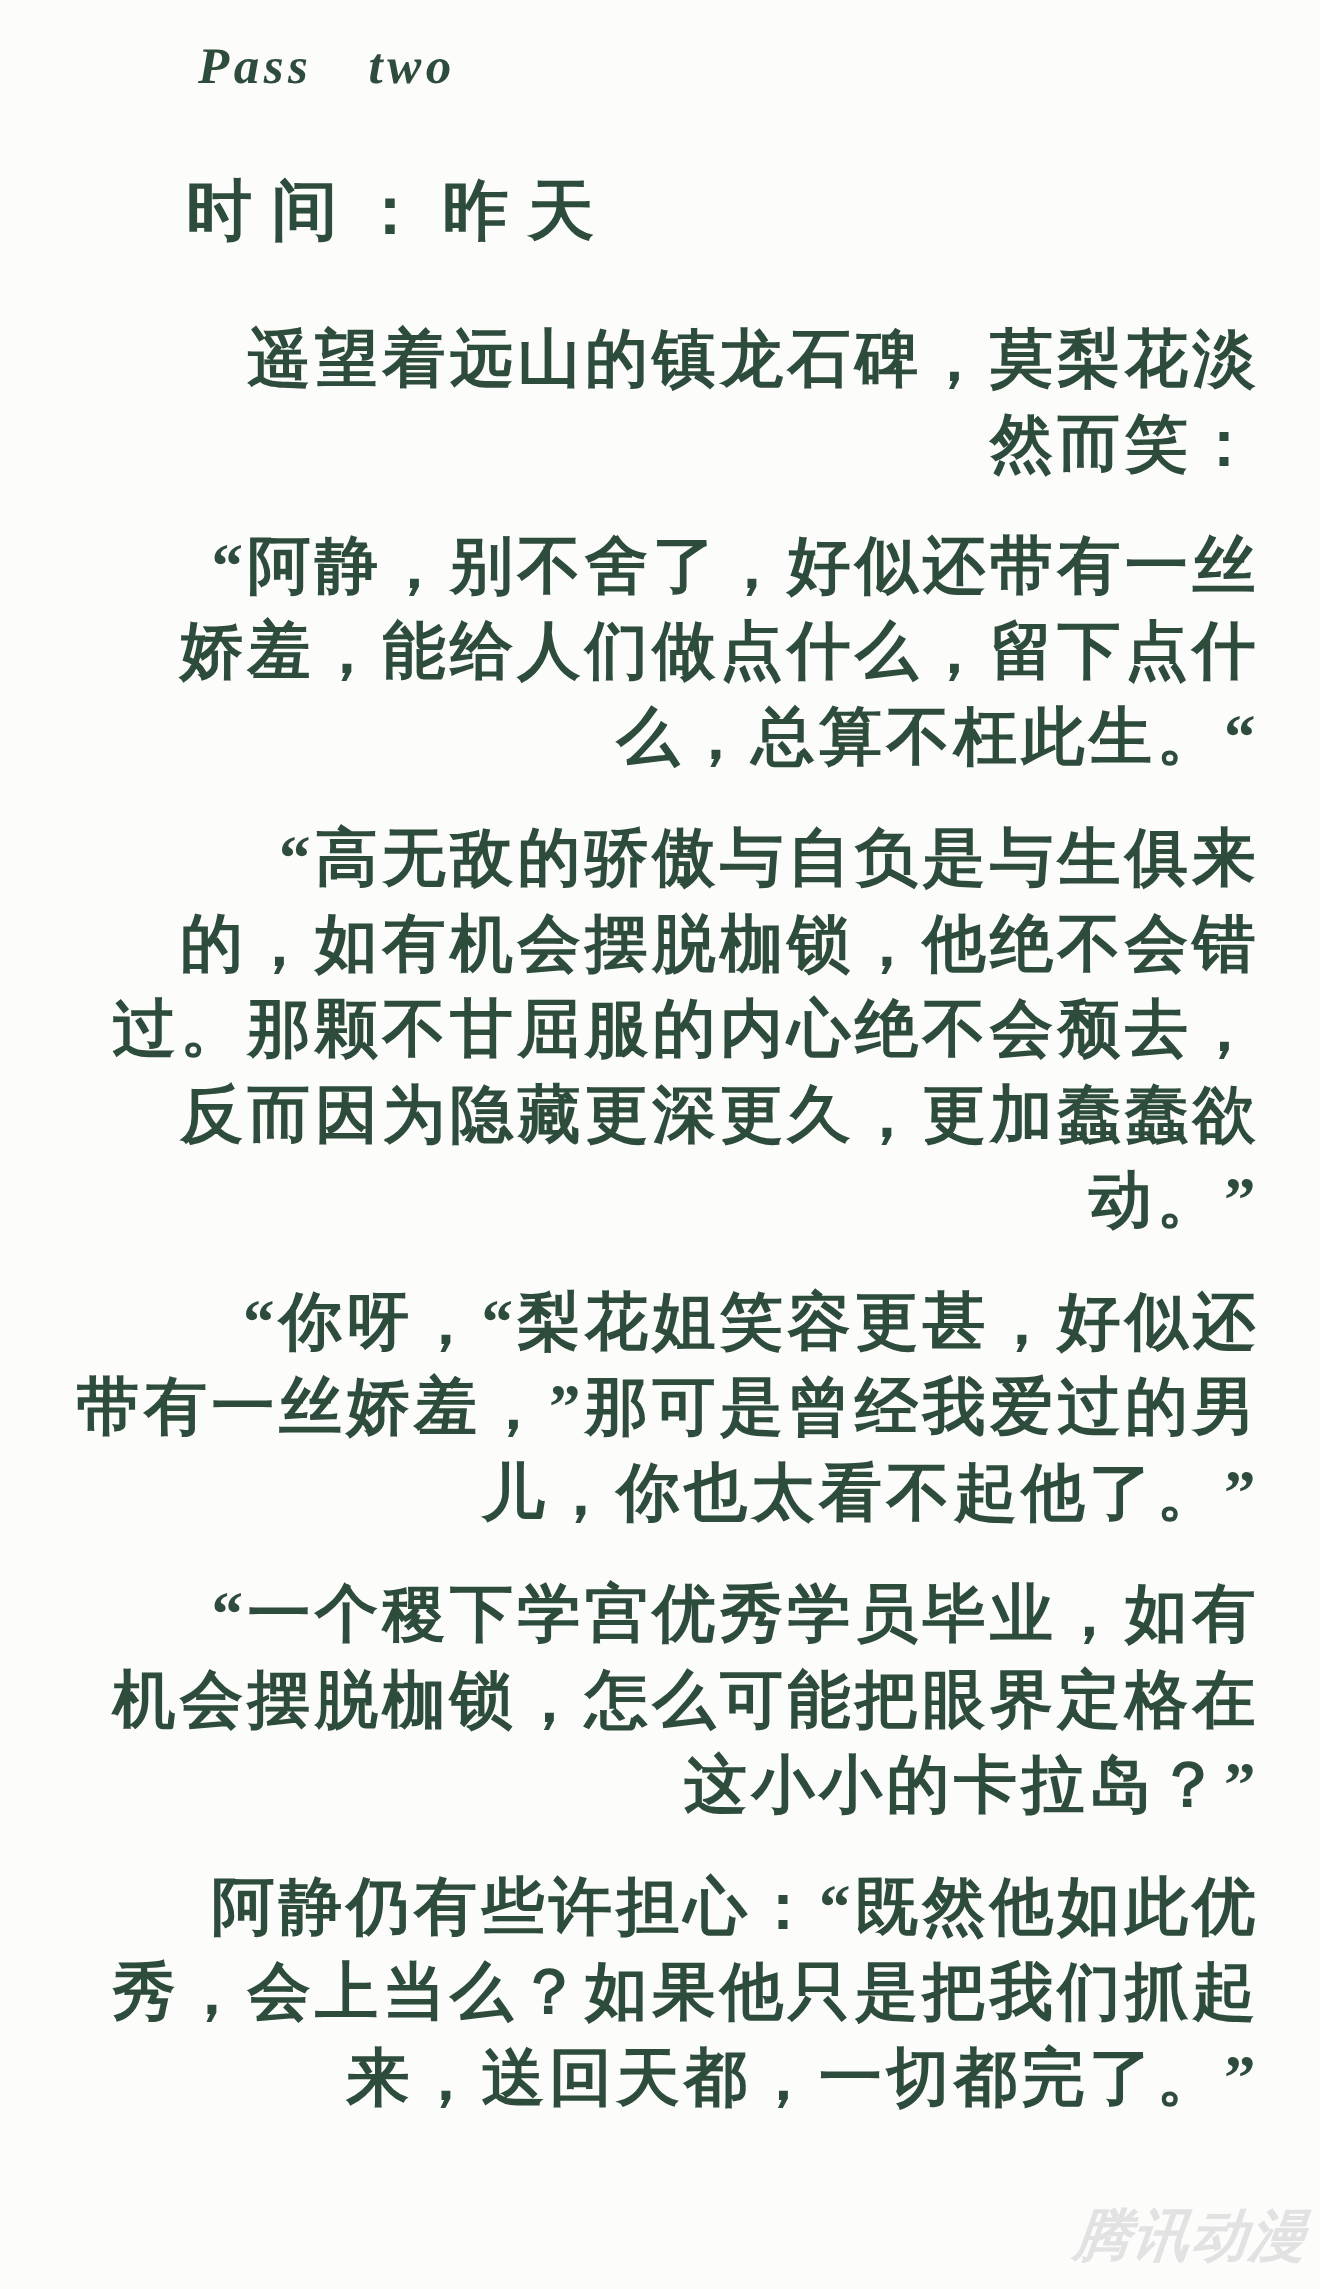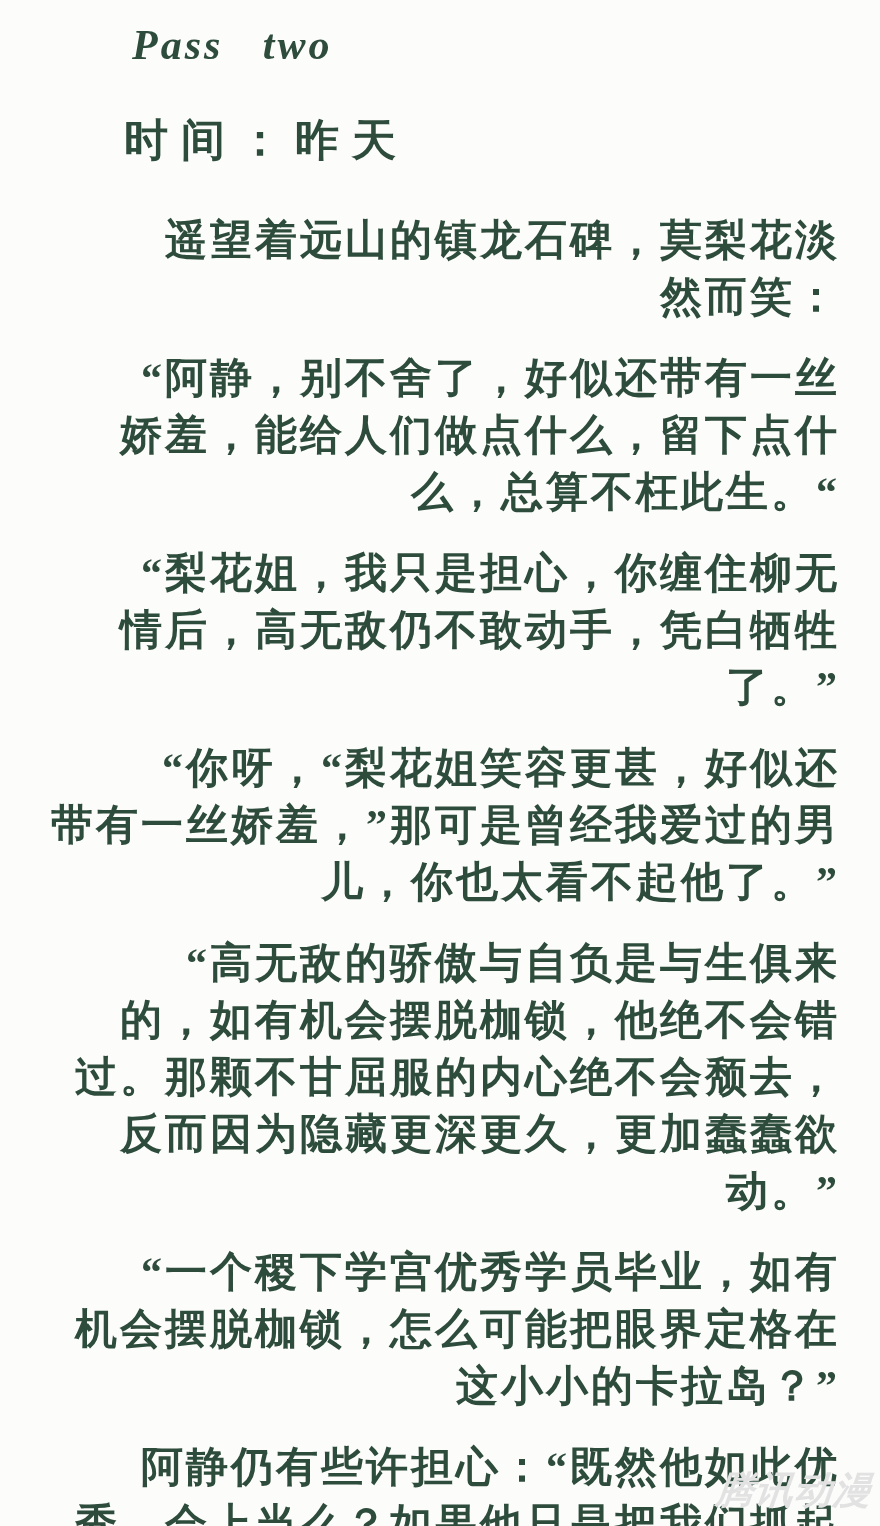--- a/index.html
+++ b/index.html
@@ -14,21 +14,21 @@
     position: relative;
     font-family: "Liberation Serif", "DejaVu Serif", serif;
   }
   .page {
     position: absolute;
     inset: 0;
     color: #2e4c3c;
   }
   .title {
     margin: 16px 0 0 132px;
-    font-size: 42px;
+    font-size: 34px;
     line-height: 58px;
     font-style: italic;
     font-weight: bold;
     letter-spacing: 3px;
     word-spacing: 26px;
   }
   .subtitle {
     margin: 38px 0 16px 124px;
     font-size: 44px;
     line-height: 58px;
@@ -69,22 +69,21 @@
 
 <div class="page">
 
   <h1 class="title">Pass two</h1>
 
   <p class="subtitle">时间：昨天</p>
 
   <div class="body-text">
     <p class="para">遥望着远山的镇龙石碑，莫梨花淡然而笑：</p>
     <p class="para">“阿静，别不舍了，好似还带有一丝娇羞，能给人们做点什么，留下点什么，总算不枉此生。“</p>
-    <p class="para">“梨花姐，我只是担心，你缠住柳无情后，高无敌仍不敢动手，凭白牺牲了。”</p>
+    <p class="para">“高无敌的骄傲与自负是与生俱来的，如有机会摆脱枷锁，他绝不会错过。那颗不甘屈服的内心绝不会颓去，反而因为隐藏更深更久，更加蠢蠢欲动。”</p>
     <p class="para">“你呀，“梨花姐笑容更甚，好似还带有一丝娇羞，”那可是曾经我爱过的男儿，你也太看不起他了。”</p>
-    <p class="para">“高无敌的骄傲与自负是与生俱来的，如有机会摆脱枷锁，他绝不会错过。那颗不甘屈服的内心绝不会颓去，反而因为隐藏更深更久，更加蠢蠢欲动。”</p>
     <p class="para">“一个稷下学宫优秀学员毕业，如有机会摆脱枷锁，怎么可能把眼界定格在这小小的卡拉岛？”</p>
     <p class="para">阿静仍有些许担心：“既然他如此优秀，会上当么？如果他只是把我们抓起来，送回天都，一切都完了。”</p>
   </div>
 
   <div class="watermark">腾讯动漫</div>
 
 </div>
 
 </body></html>

